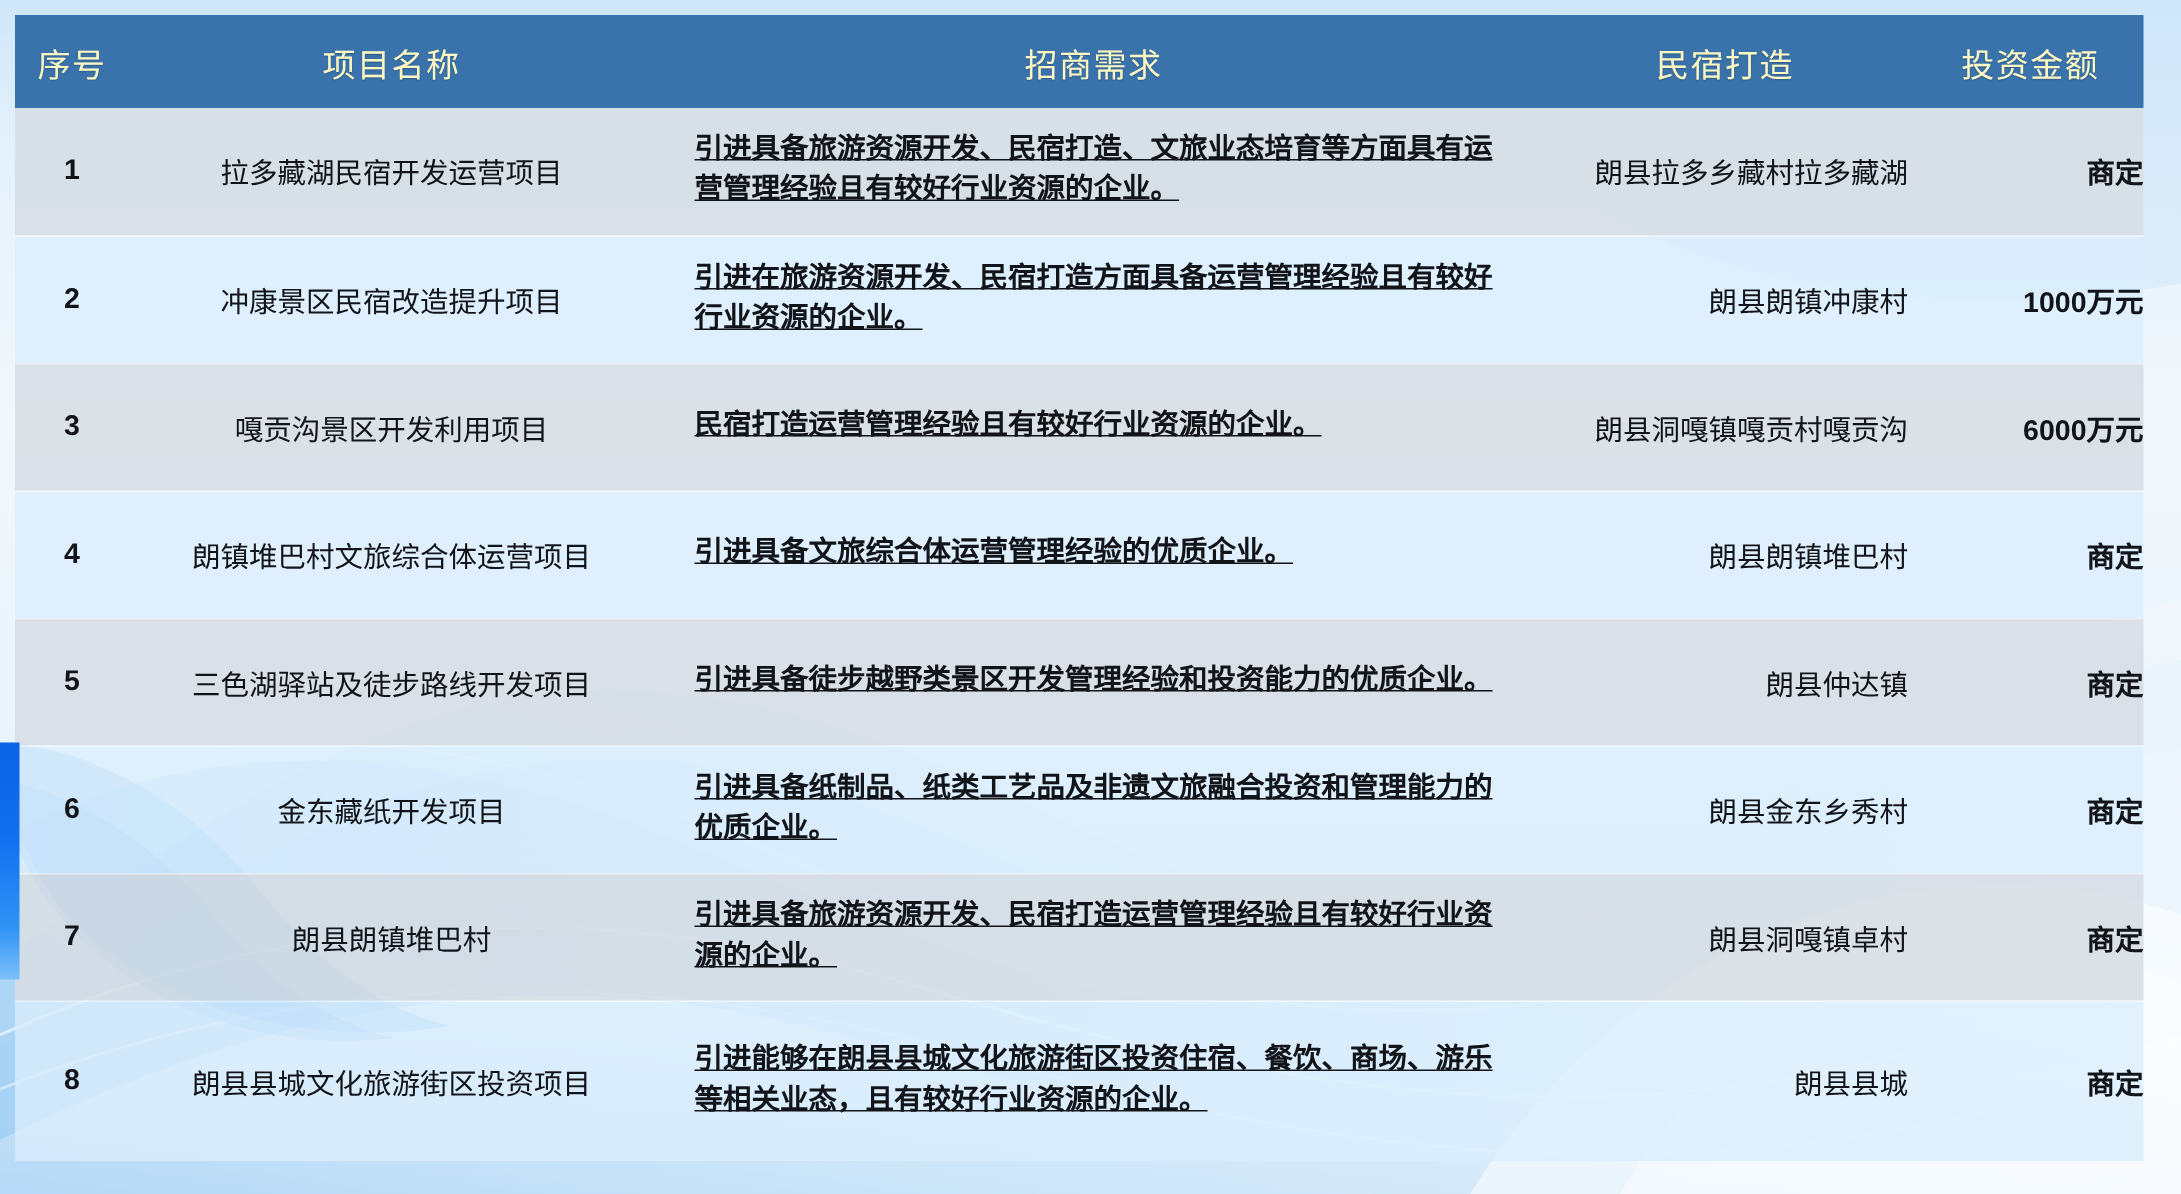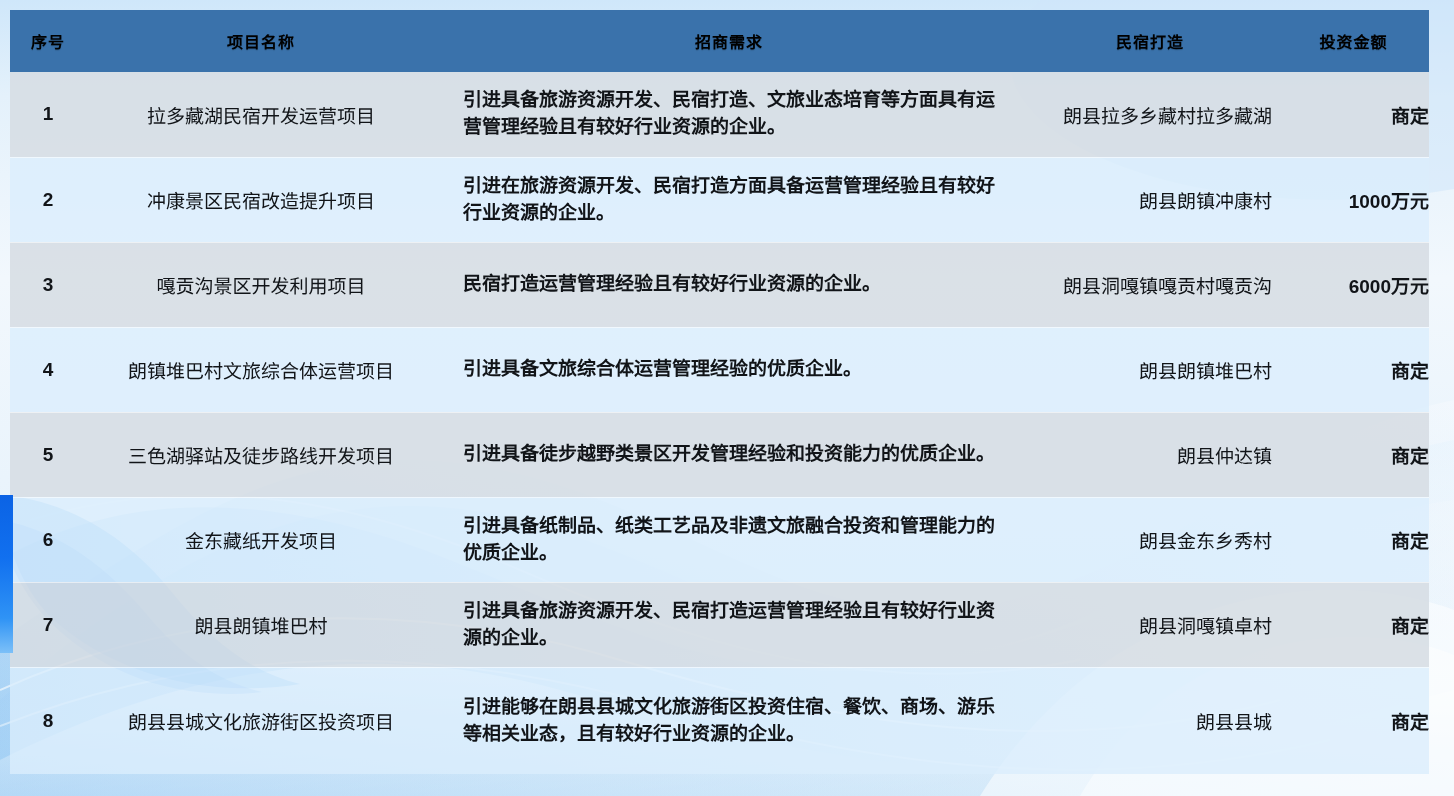--- a/index.html
+++ b/index.html
@@ -25,23 +25,23 @@
   }
 
   
   #table-wrap{
     position:absolute;left:10px;top:10px;width:1419px;height:766px;z-index:2;
   }
   table{border-collapse:collapse;width:100%;table-layout:fixed;}
 
   thead th{
     background:#3a72ab;
-    color:#000000;
-    font-size:16px;
-    font-weight:700;
+    color:#fef9c3;
+    font-size:22px;
+    font-weight:400;
     height:60px;
     letter-spacing:1px;
     text-shadow:0 1px 1px rgba(0,0,0,.18);
   }
   col.c-no    {width:76px;}
   col.c-name  {width:350px;}
   col.c-demand{width:586px;}
   col.c-site  {width:256px;}
   col.c-amount{width:151px;}
 
@@ -51,21 +51,21 @@
 
   tbody td{
     font-size:19px;
     color:#111418;
     vertical-align:middle;
     padding:14px 0;
     border-bottom:1px solid rgba(255,255,255,0.55);
   }
   td.no     {text-align:center;font-weight:700;font-size:19px;}
   td.name   {text-align:center;padding-left:6px;padding-right:6px;font-weight:400;}
-  td.demand {text-align:left;padding-left:27px;padding-right:22px;line-height:1.42;font-weight:600;}
+  td.demand {text-align:left;padding-left:27px;padding-right:22px;line-height:1.42;font-weight:600;text-decoration:underline;}
   td.site   {text-align:right;padding-left:6px;padding-right:6px;font-weight:400;}
   td.amount {text-align:right;font-weight:600;}
 
   tbody tr:last-child td{border-bottom:none;}
   
   tbody tr{height:85px;}
   tbody tr.last{height:107px;}
 </style>
 </head>
 <body>

